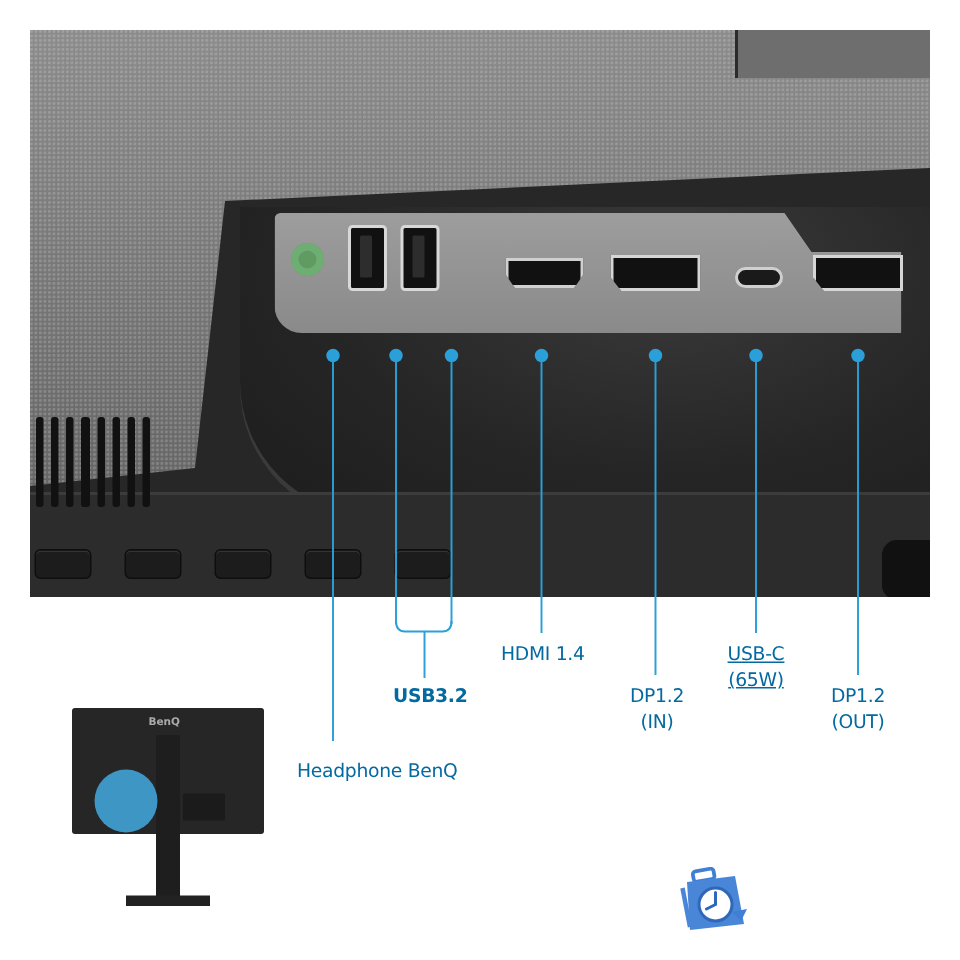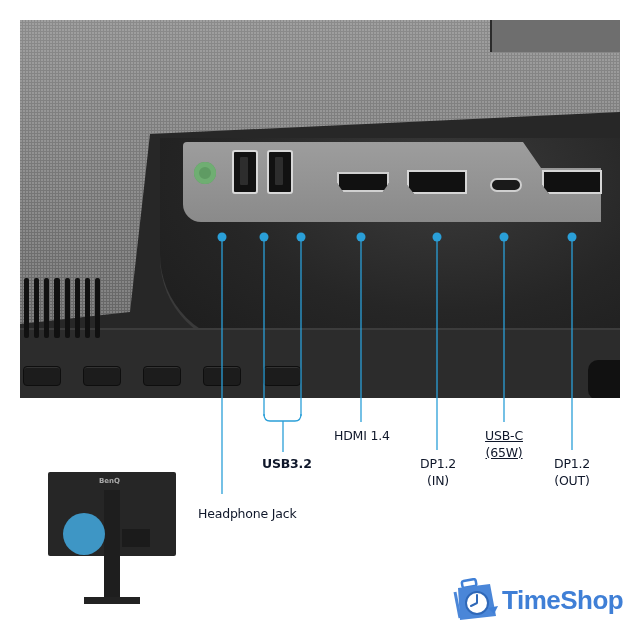--- a/index.html
+++ b/index.html
@@ -32,21 +32,21 @@
   .usb { width:22px; height:40px; background:#111; border:2px solid #d8d8d8; border-radius:3px; }
   .usb::after { content:""; position:absolute; left:6px; top:5px; width:8px; height:28px; background:#2d2d2d; border-radius:1px; }
   .usb1 { left:232px; top:150px; }
   .usb2 { left:267px; top:150px; }
   .hdmi { left:337px; top:172px; width:48px; height:16px; background:#111; border:2px solid #d0d0d0; clip-path: polygon(0 0,100% 0,100% 55%,88% 100%,12% 100%,0 55%); }
   .dp { width:56px; height:20px; background:#111; border:2px solid #d6d6d6; clip-path: polygon(0 0,100% 0,100% 100%,12% 100%,0 62%); }
   .dp-in { left:407px; top:170px; }
   .dp-out { left:542px; top:170px; }
   .usbc { left:490px; top:178px; width:28px; height:10px; background:#1a1a1a; border:2px solid #cfcfcf; border-radius:8px; }
   .lines { position:absolute; left:0; top:0; width:640px; height:640px; pointer-events:none; }
-  .label { position:absolute; font-size:12.5px; color:#0f172a; text-align:center; line-height:17px; white-space:nowrap; font-family:"DejaVu Sans", sans-serif; letter-spacing:-0.2px; }
+  .label { position:absolute; font-size:12.5px; color:#0369a1; text-align:center; line-height:17px; white-space:nowrap; font-family:"DejaVu Sans", sans-serif; letter-spacing:-0.2px; }
   .thumb { position:absolute; left:48px; top:472px; width:128px; height:84px; background:#262626; border-radius:2px; }
   .thumb-logo { position:absolute; left:99px; top:477px; font-size:7px; color:#aaa; font-weight:bold; }
   .thumb-neck { position:absolute; left:104px; top:490px; width:16px; height:110px; background:#1e1e1e; }
   .thumb-base { position:absolute; left:84px; top:597px; width:56px; height:7px; background:#222; }
   .thumb-port { position:absolute; left:122px; top:529px; width:28px; height:18px; background:#1b1b1b; }
   .thumb-spot { position:absolute; left:63px; top:513px; width:42px; height:42px; border-radius:50%; background:rgba(64,160,210,0.92); }
   .logo { position:absolute; left:452px; top:578px; display:flex; align-items:center; }
   .logo-icon { width:52px; height:44px; position:relative; }
   .logo-text { font-size:26px; font-weight:bold; color:#3f7fd6; font-family:"Liberation Sans", sans-serif; margin-left:-2px; letter-spacing:-0.5px; }
 </style>
@@ -103,21 +103,21 @@
     <circle cx="222" cy="237" r="4.5"></circle>
     <circle cx="264" cy="237" r="4.5"></circle>
     <circle cx="301" cy="237" r="4.5"></circle>
     <circle cx="361" cy="237" r="4.5"></circle>
     <circle cx="437" cy="237" r="4.5"></circle>
     <circle cx="504" cy="237" r="4.5"></circle>
     <circle cx="572" cy="237" r="4.5"></circle>
   </g>
 </svg>
 
-<div class="label" style="left:198px;top:505px;">Headphone Jack</div>
+<div class="label" style="left:198px;top:505px;">Headphone BenQ</div>
 <div class="label" style="left:262px;top:455px;font-weight:bold;">USB3.2</div>
 <div class="label" style="left:334px;top:427px;">HDMI 1.4</div>
 <div class="label" style="left:418px;top:455px;width:40px;">
   <div>DP1.2</div>
   <div>(IN)</div>
 </div>
 <div class="label" style="left:481px;top:427px;width:46px;text-decoration:underline;">
   <div>USB-C</div>
   <div>(65W)</div>
 </div>
@@ -139,14 +139,13 @@
   <span class="logo-icon">
     <svg width="52" height="44" viewBox="0 0 52 44">
       <rect x="10" y="2" width="14" height="7" rx="2" fill="none" stroke="#3f7fd6" stroke-width="2.5" transform="rotate(-10 17 5)"></rect>
       <path d="M6 10 L38 6 L44 38 L8 42 Z" fill="#4a86d8"></path>
       <path d="M3 14 L8 40" stroke="#4a86d8" stroke-width="3"></path>
       <circle cx="25" cy="25" r="11" fill="#ffffff" stroke="#2f68b8" stroke-width="2"></circle>
       <path d="M25 25 L25 17 M25 25 L19 28" stroke="#2f68b8" stroke-width="2" stroke-linecap="round"></path>
       <path d="M36 30 L46 28 L42 36 Z" fill="#3f7fd6"></path>
     </svg>
   </span>
-  <span class="logo-text">TimeShop</span>
 </div>
 
 </body></html>

